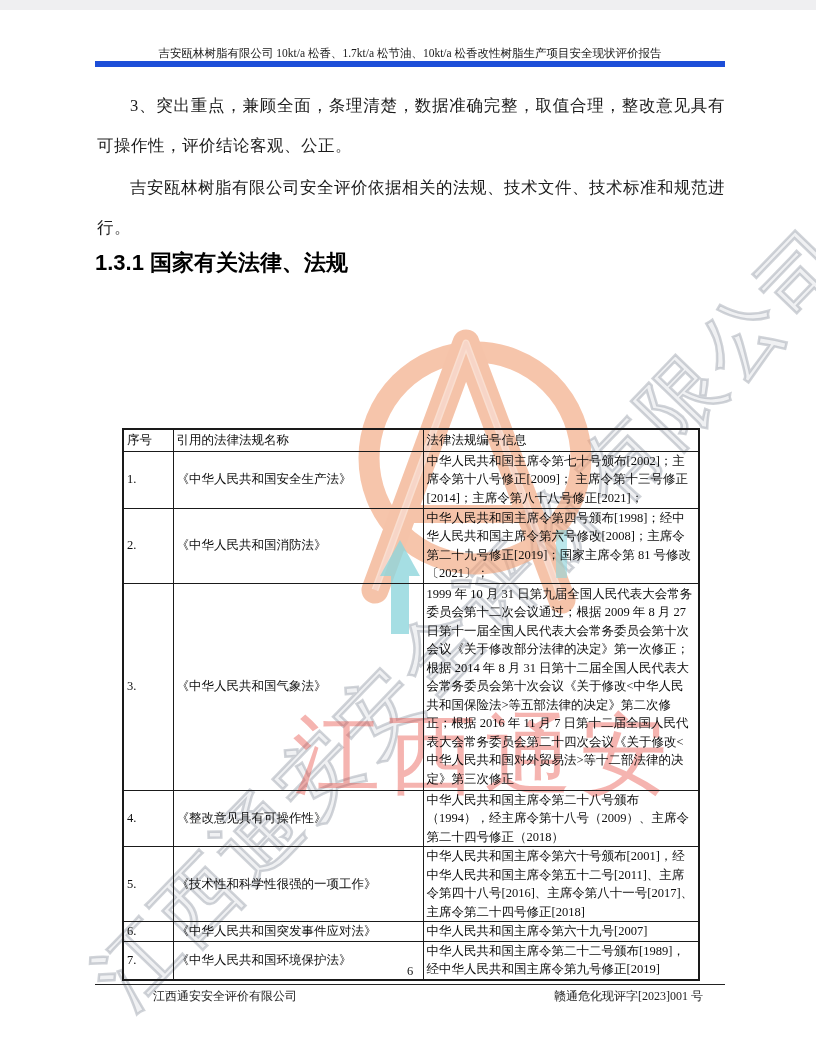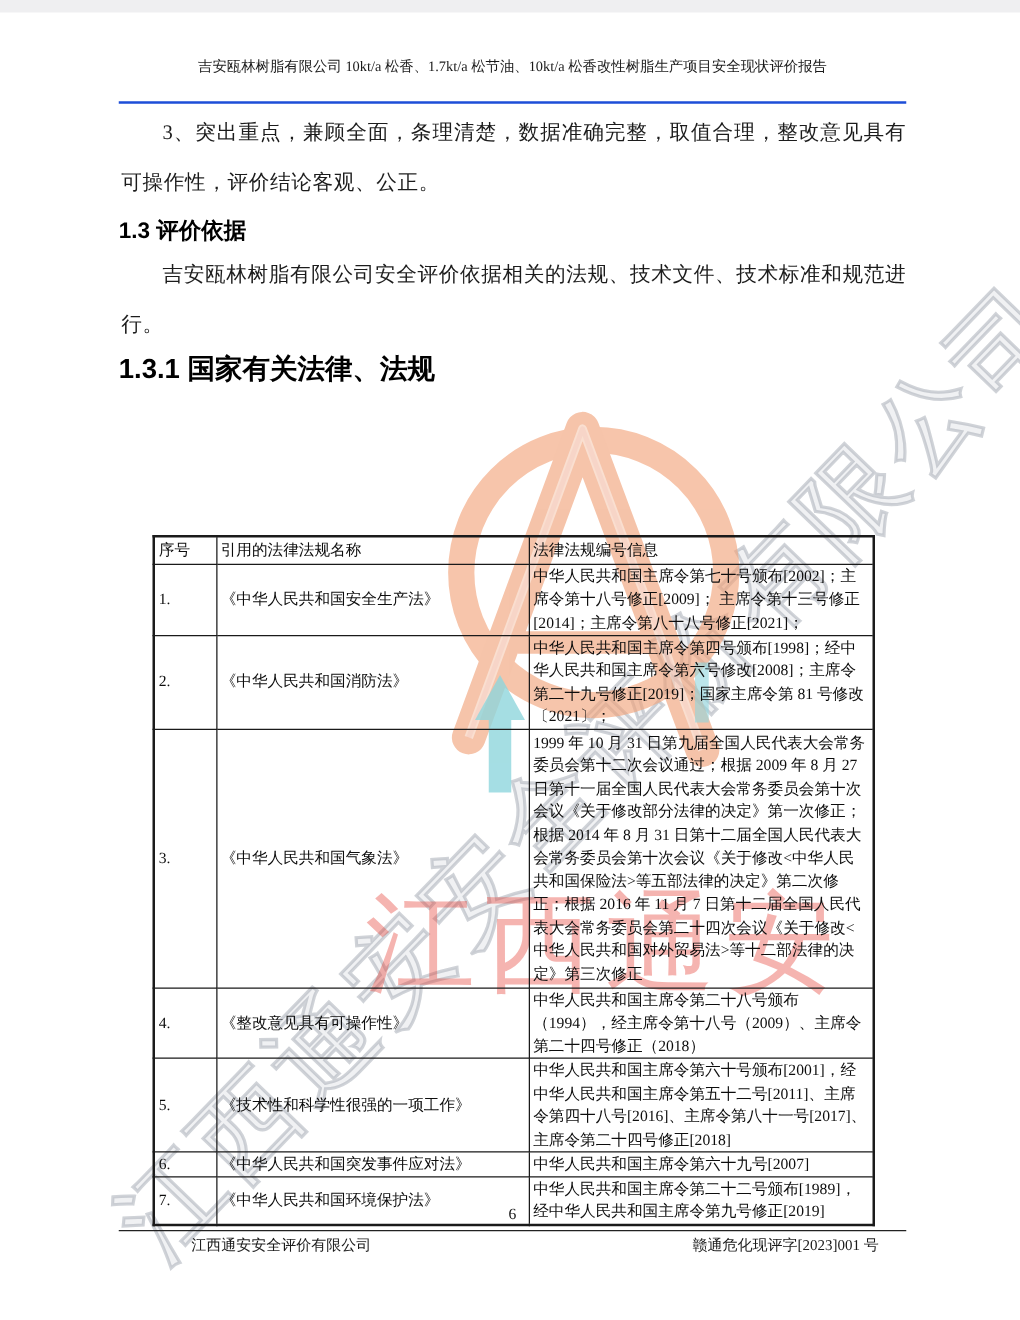--- a/index.html
+++ b/index.html
@@ -28,21 +28,21 @@
     left:292px;top:696px;
     font-size:88px;letter-spacing:8px;
     color:rgba(230,58,48,0.38);
     font-weight:500;
   }
   .wm-logo{position:absolute;left:330px;top:318px;z-index:0;pointer-events:none;}
   
   .doc-header{
     position:absolute;left:95px;top:46px;width:630px;z-index:1;
     text-align:center;font-size:11.5px;color:#1a1a1a;
-    padding-bottom:20px;border-bottom:2px solid #1d4ed8;
+    padding-bottom:0;border-bottom:6px solid #1d4ed8;
   }
   
   .main-text{position:absolute;left:95px;top:84px;width:632px;z-index:1;}
   .para{
     margin:2px;font-size:16.5px;line-height:40px;
     text-align:justify;text-indent:2em;letter-spacing:0.5px;
   }
   .h-13{
     margin:5px 0 0 0;font-family:"Liberation Sans","DejaVu Sans",sans-serif;
     font-size:18px;font-weight:bold;line-height:27px;color:#000;
@@ -105,21 +105,20 @@
       <rect x="226" y="212" width="11" height="48" fill="#8fd6dd" opacity="0.75"></rect>
     </g>
   </svg>
 
   <div class="wm wm-red">江西通安</div>
 
   <div class="doc-header">吉安瓯林树脂有限公司 10kt/a 松香、1.7kt/a 松节油、10kt/a 松香改性树脂生产项目安全现状评价报告</div>
 
   <div class="main-text">
     <p class="para">3、突出重点，兼顾全面，条理清楚，数据准确完整，取值合理，整改意见具有可操作性，评价结论客观、公正。</p>
-    <h2 class="h-13">1.3 评价依据</h2>
     <p class="para">吉安瓯林树脂有限公司安全评价依据相关的法规、技术文件、技术标准和规范进行。</p>
     <h3 class="h-131">1.3.1 国家有关法律、法规</h3>
   </div>
 
   <table class="law">
     <colgroup>
         <col class="c-no">
         <col class="c-name">
         <col class="c-info">
       </colgroup>

